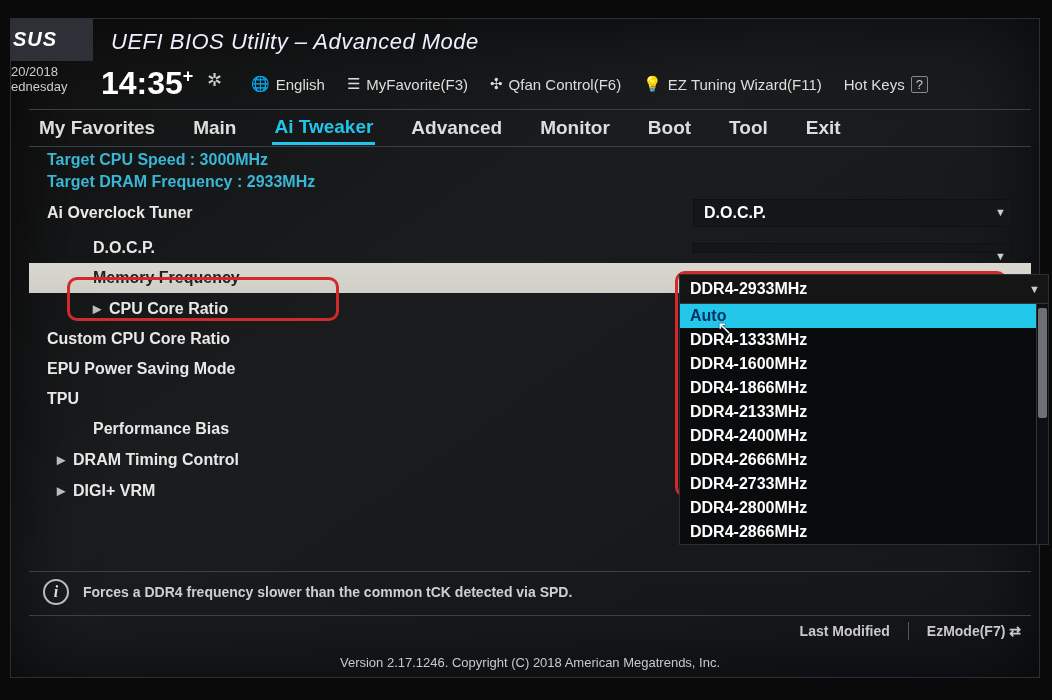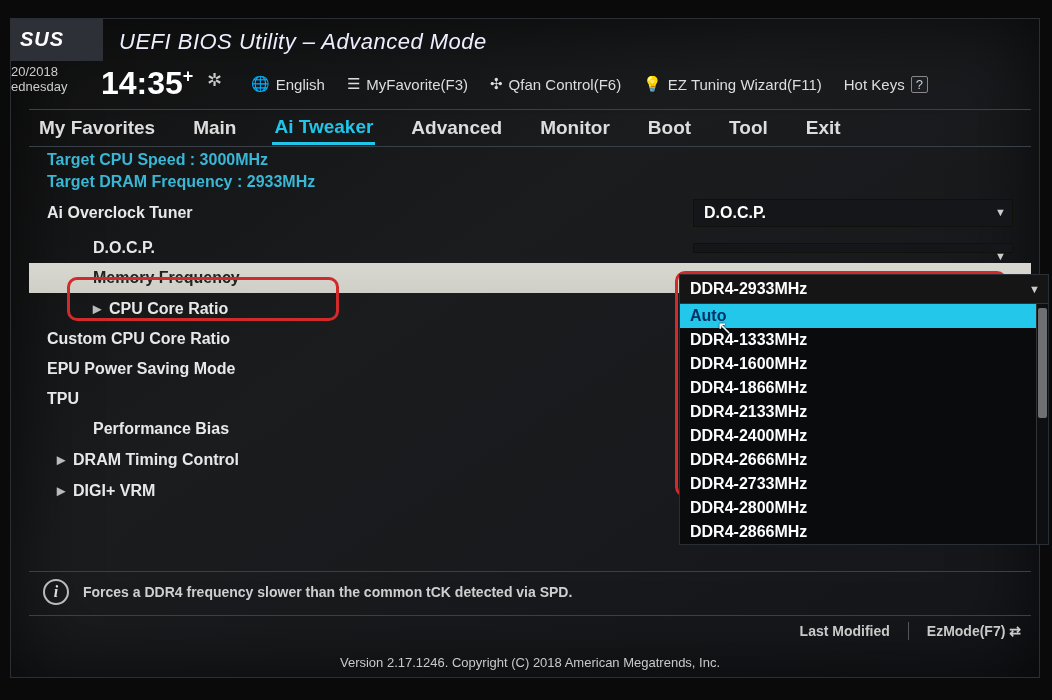--- a/index.html
+++ b/index.html
@@ -14,26 +14,26 @@
   .screen {
     position: absolute;
     left: 10px; top: 18px;
     width: 1030px; height: 660px;
     background: linear-gradient(145deg,#111 0%,#1a1c1e 40%,#14161a 100%);
     border: 1px solid #2a2f36;
     box-shadow: inset 0 0 80px rgba(0,0,0,.7);
   }
   
   .logo {
-    position:absolute; left:0; top:0; width:92px; height:42px;
+    position:absolute; left:0; top:0; width:82px; height:42px;
     background: #2d3036; color:#fff; font-weight:bold; font-style:italic;
-    font-size:20px; letter-spacing:1px; padding:9px 4px 0 9px;
+    font-size:20px; letter-spacing:1px; padding:9px 4px 0 2px;
   }
   .title {
-    position:absolute; left:108px; top:10px; font-size:22px;
+    position:absolute; left:100px; top:10px; font-size:22px;
     color:#eef; font-weight:500; font-style:italic; letter-spacing:.5px;
   }
   .date-block {
     position:absolute; left:0; top:46px; font-size:13px; color:#ccc;
     line-height:1.15;
   }
   .time {
     position:absolute; left:90px; top:46px; font-size:32px; font-weight:bold; color:#fff;
   }
   .time-gear {

